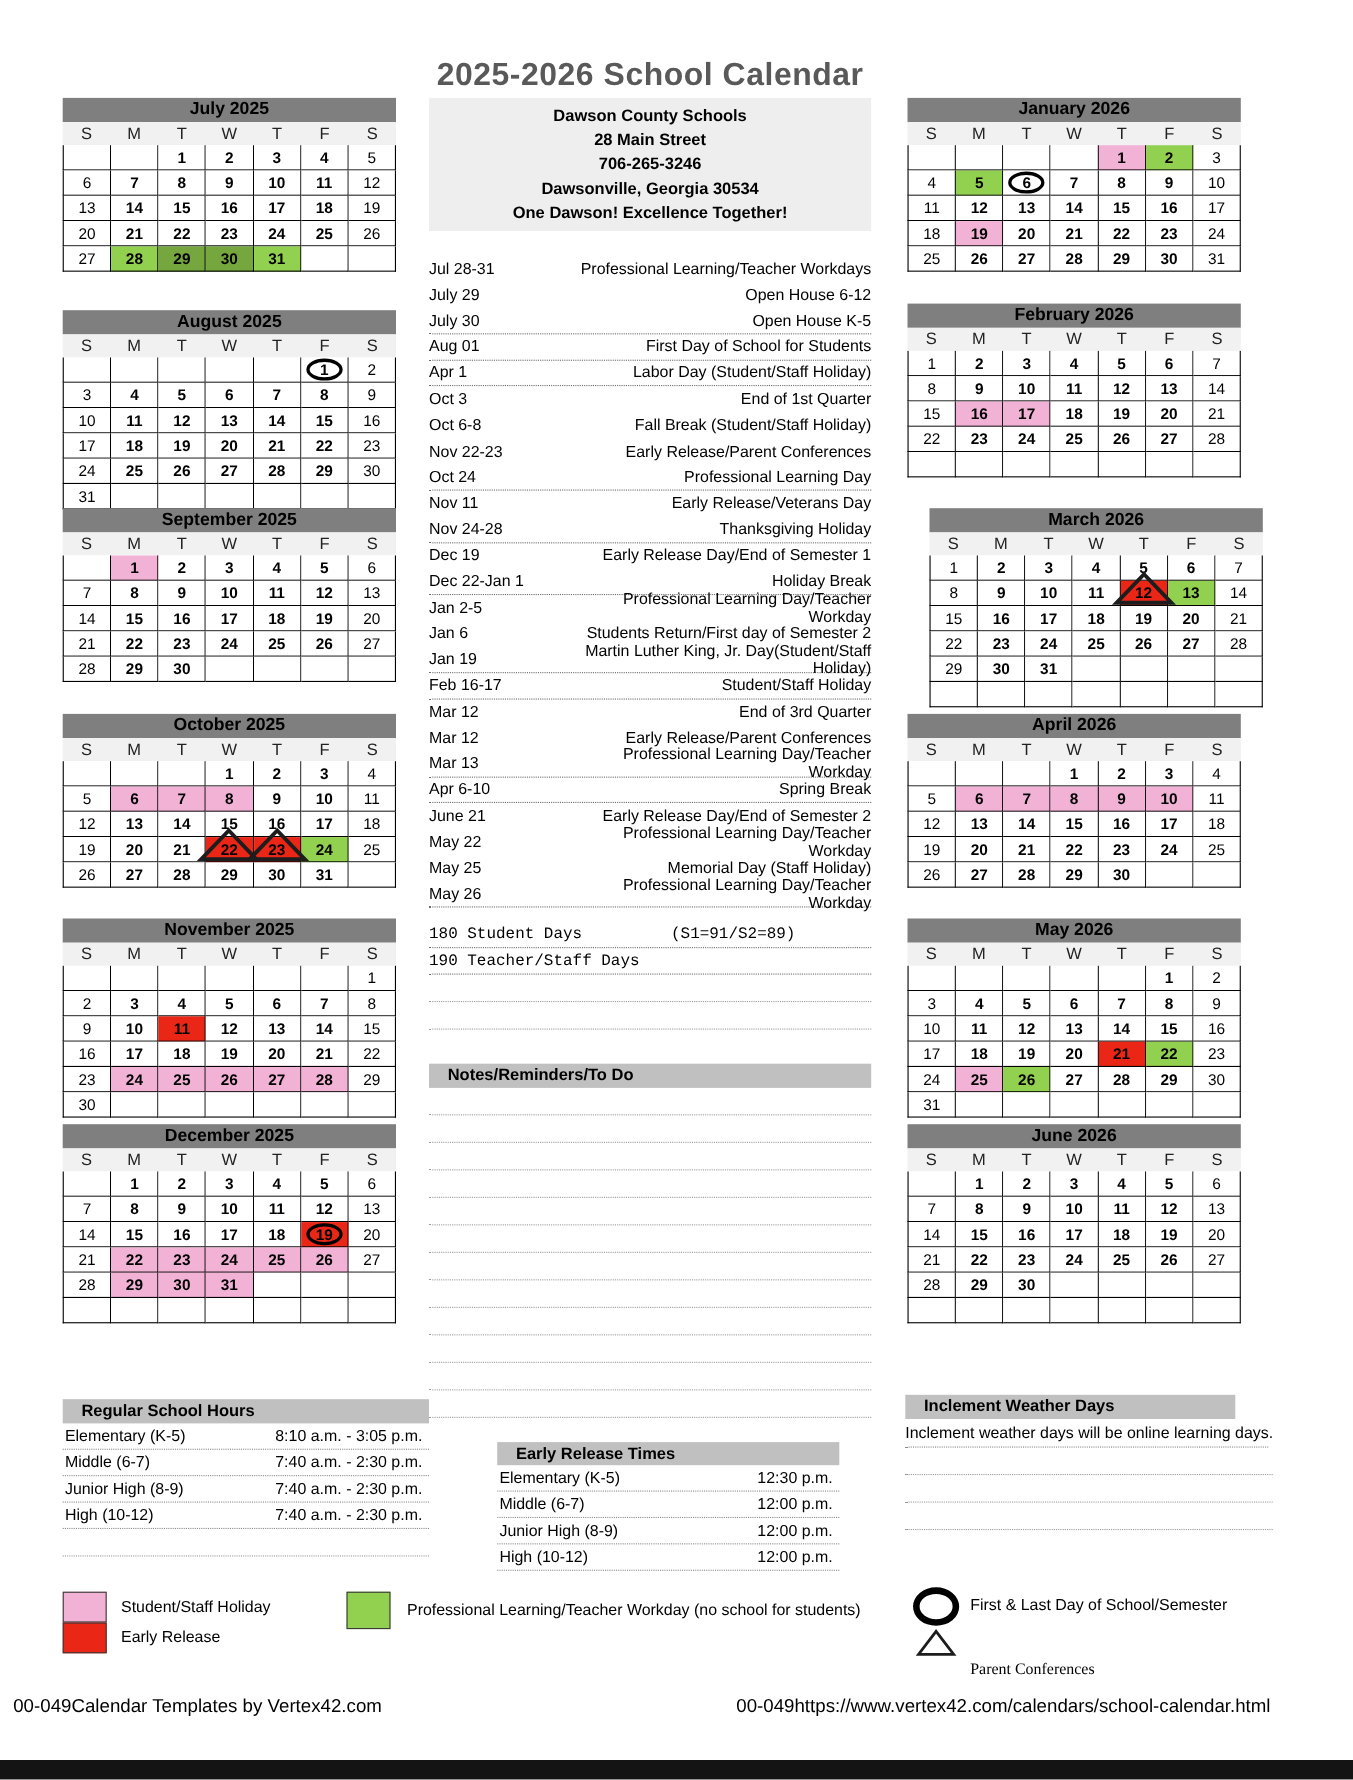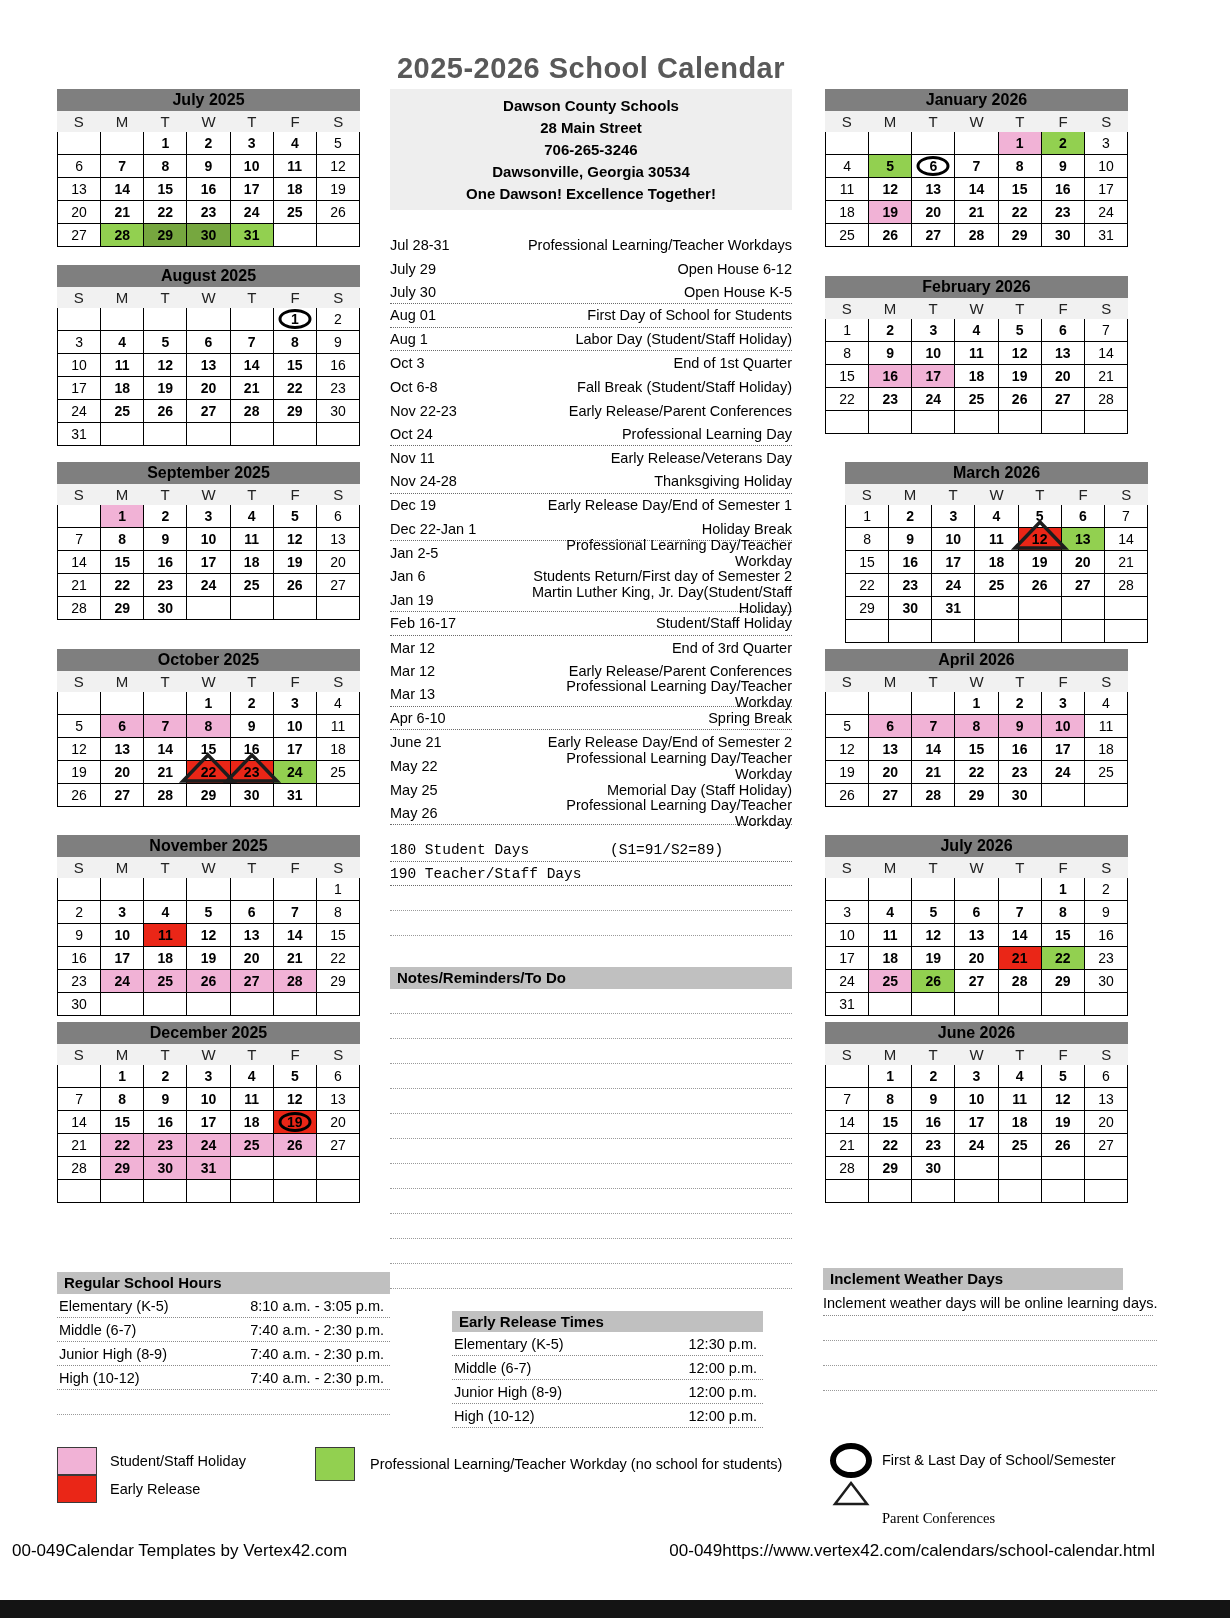--- a/index.html
+++ b/index.html
@@ -43,21 +43,21 @@
   #events-list { margin-top:23px; }
   .ev { display:flex; align-items:center; height:23.7px; font-size:14.5px; }
   .ev-date { width:118px; }
   .ev-desc { flex:1; text-align:right; }
   .dotted { border-bottom:1.5px dotted #6b6b6b;align-items:center; }
   #totals { margin-top:13px; }
   .total-row { display:flex; align-items:center; height:24px; font-size:14.5px; border-bottom:1.5px dotted #6b6b6b;font-family:Liberation Mono, monospace; }
   .total-label { width:220px; }
   .total-note { flex:1; }
   .blank-line { height:25px; border-bottom:1.5px dotted #9a9a9a; }
-  .sec-header { background:var(--sec-gray); font-weight:bold; font-size:15px; height:22px; line-height:22px; padding-left:7px; }
+  .sec-header { background:var(--sec-gray); font-weight:bold; font-size:15px; height:22px; line-height:22px; padding-left:17px; }
   #notes-header { margin-top:31px; }
 
   
   #regular-hours { position:absolute; left:57px; top:1272px; width:333px; }
   .hours-row { display:flex; align-items:center; height:24px; font-size:14.5px; border-bottom:1.5px dotted #8a8a8a;gap:32px; }
   .hours-label { flex:1; padding-left:2px; }
   .hours-time { padding-right:6px; }
   #early-release { margin-top:22px; margin-left:62px; width:311px; }
   #early-release .sec-header { height:21px; line-height:21px; }
   #inclement { position:absolute; left:823px; top:1268px; width:334px; }
@@ -205,21 +205,21 @@
           <div class="cell green-dark wd">
             <span>30</span>
           </div>
           <div class="cell green wd">
             <span>31</span>
           </div>
           <div class="cell"></div>
           <div class="cell"></div>
         </div>
       </div>
-      <div class="month" style="top: 176px;">
+      <div class="month" style="top: 193px;">
         <div class="month-title">August 2025</div>
         <div class="day-header">
           <span>S</span>
           <span>M</span>
           <span>T</span>
           <span>W</span>
           <span>T</span>
           <span>F</span>
           <span>S</span>
         </div>
@@ -1315,21 +1315,21 @@
             <span>29</span>
           </div>
           <div class="cell wd">
             <span>30</span>
           </div>
           <div class="cell"></div>
           <div class="cell"></div>
         </div>
       </div>
       <div class="month" style="top: 746px;">
-        <div class="month-title">July 2026</div>
+        <div class="month-title">May 2026</div>
         <div class="day-header">
           <span>S</span>
           <span>M</span>
           <span>T</span>
           <span>W</span>
           <span>T</span>
           <span>F</span>
           <span>S</span>
         </div>
         <div class="week">
@@ -1596,21 +1596,21 @@
         </div>
         <div class="ev dotted">
           <span class="ev-date">July 30</span>
           <span class="ev-desc">Open House K-5</span>
         </div>
         <div class="ev dotted">
           <span class="ev-date">Aug 01</span>
           <span class="ev-desc">First Day of School for Students</span>
         </div>
         <div class="ev dotted">
-          <span class="ev-date">Aug 1</span>
+          <span class="ev-date">Apr 1</span>
           <span class="ev-desc">Labor Day (Student/Staff Holiday)</span>
         </div>
         <div class="ev">
           <span class="ev-date">Oct 3</span>
           <span class="ev-desc">End of 1st Quarter</span>
         </div>
         <div class="ev">
           <span class="ev-date">Oct 6-8</span>
           <span class="ev-desc">Fall Break (Student/Staff Holiday)</span>
         </div>

